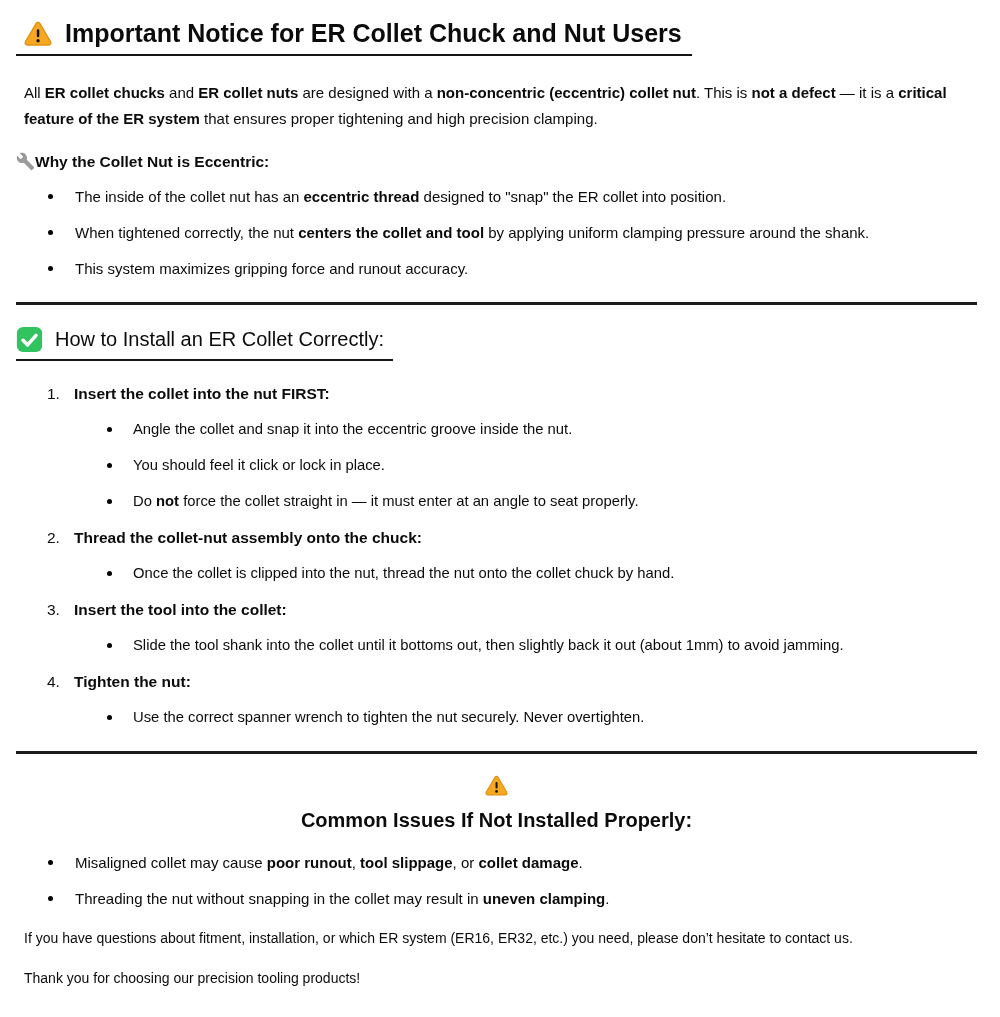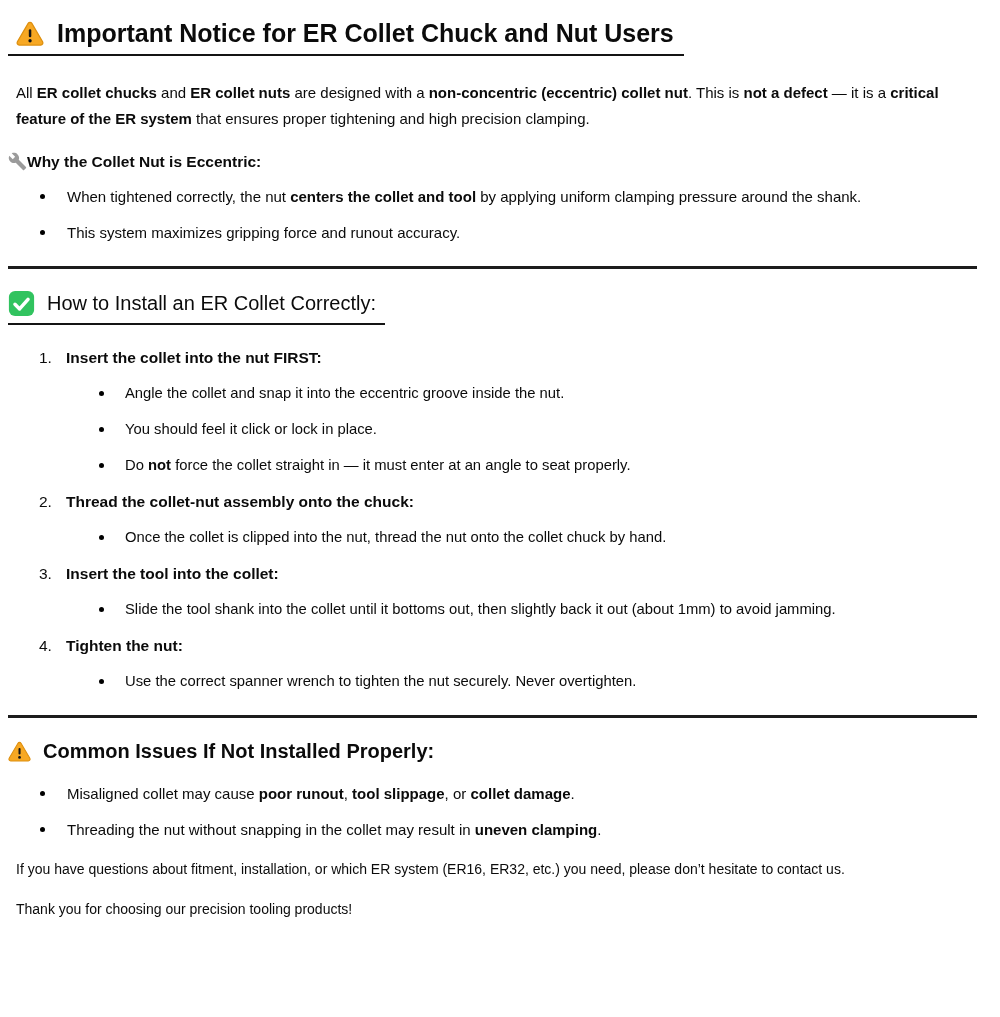--- a/index.html
+++ b/index.html
@@ -1,21 +1,21 @@
 <!DOCTYPE html>
 <html><head>
 <meta charset="utf-8">
 <style>
   html, body { margin:0; padding:0; }
   body {
     width:1000px; height:1017px; overflow:hidden;
     background:#ffffff; color:#0b0b0b;
     font-family:"Liberation Sans","DejaVu Sans",sans-serif;
   }
-  .page { padding:16px 23px 0 8px; }
+  .page { padding:16px 23px 0 16px; }
 
   
   .h1wrap {
     display:flex; align-items:center; gap:13px;
     width:fit-content;
     border-bottom:2.5px solid #141414;
     padding:2px 10px 6px 8px;
     margin:0 0 24px 0;
   }
   .h1text { font-size:25px; font-weight:700; line-height:30px; }
@@ -51,20 +51,21 @@
     border-bottom:2px solid #141414;
     padding:0 9px 6px 0;
     margin:0 0 23px 0;
   }
   .h2text { font-size:20px; font-weight:400; line-height:25px; }
 
   
   .h3wrap {
     display:flex; align-items:center; gap:12px;
     margin:0 0 20px 0;
+    flex-direction:column;
   }
   .h3text { font-size:20px; font-weight:700; line-height:25px; }
 
   
   .steprow {
     position:relative; padding-left:58px; margin:0 0 17px 0;
     font-size:15.5px; line-height:19px; white-space:nowrap;
   }
   .steprow .num { position:absolute; left:31px; font-weight:400; }
   .stitle { font-weight:700; }
@@ -103,20 +104,21 @@
 
   <div class="subhead">
     <span class="icon">
       <svg width="19" height="19" viewBox="0 0 24 24">
         <path d="M22.7 19l-9.1-9.1c.9-2.3.4-5-1.5-6.9-2-2-5-2.4-7.4-1.3L9 6 6 9 1.6 4.7C.4 7.1.9 10.1 2.9 12.1c1.9 1.9 4.6 2.4 6.9 1.5l9.1 9.1c.4.4 1 .4 1.4 0l2.3-2.3c.5-.4.5-1.1.1-1.4z" fill="#9B9B9B"></path>
       </svg>
     </span>
     <span>Why the Collet Nut is Eccentric:</span>
   </div>
 
+  <div class="b1row"><span class="dot1"></span><span>The inside of the collet nut has an </span><b>eccentric thread</b><span> designed to "snap" the ER collet into position.</span></div>
   <div class="b1row"><span class="dot1"></span><span>When tightened correctly, the nut </span><b>centers the collet and tool</b><span> by applying uniform clamping pressure around the shank.</span></div>
   <div class="b1row"><span class="dot1"></span><span>This system maximizes gripping force and runout accuracy.</span></div>
 
   <hr class="rule">
 
   <div class="h2wrap">
     <span class="icon">
       <svg width="27" height="27" viewBox="0 0 24 24">
         <rect x="0.8" y="0.8" width="22.4" height="22.4" rx="5.5" fill="#31C35F"></rect>
         <path d="M6.2 12.7 l4.1 4.1 L17.8 8.3" stroke="#ffffff" stroke-width="3.1" fill="none" stroke-linecap="round" stroke-linejoin="round"></path>

